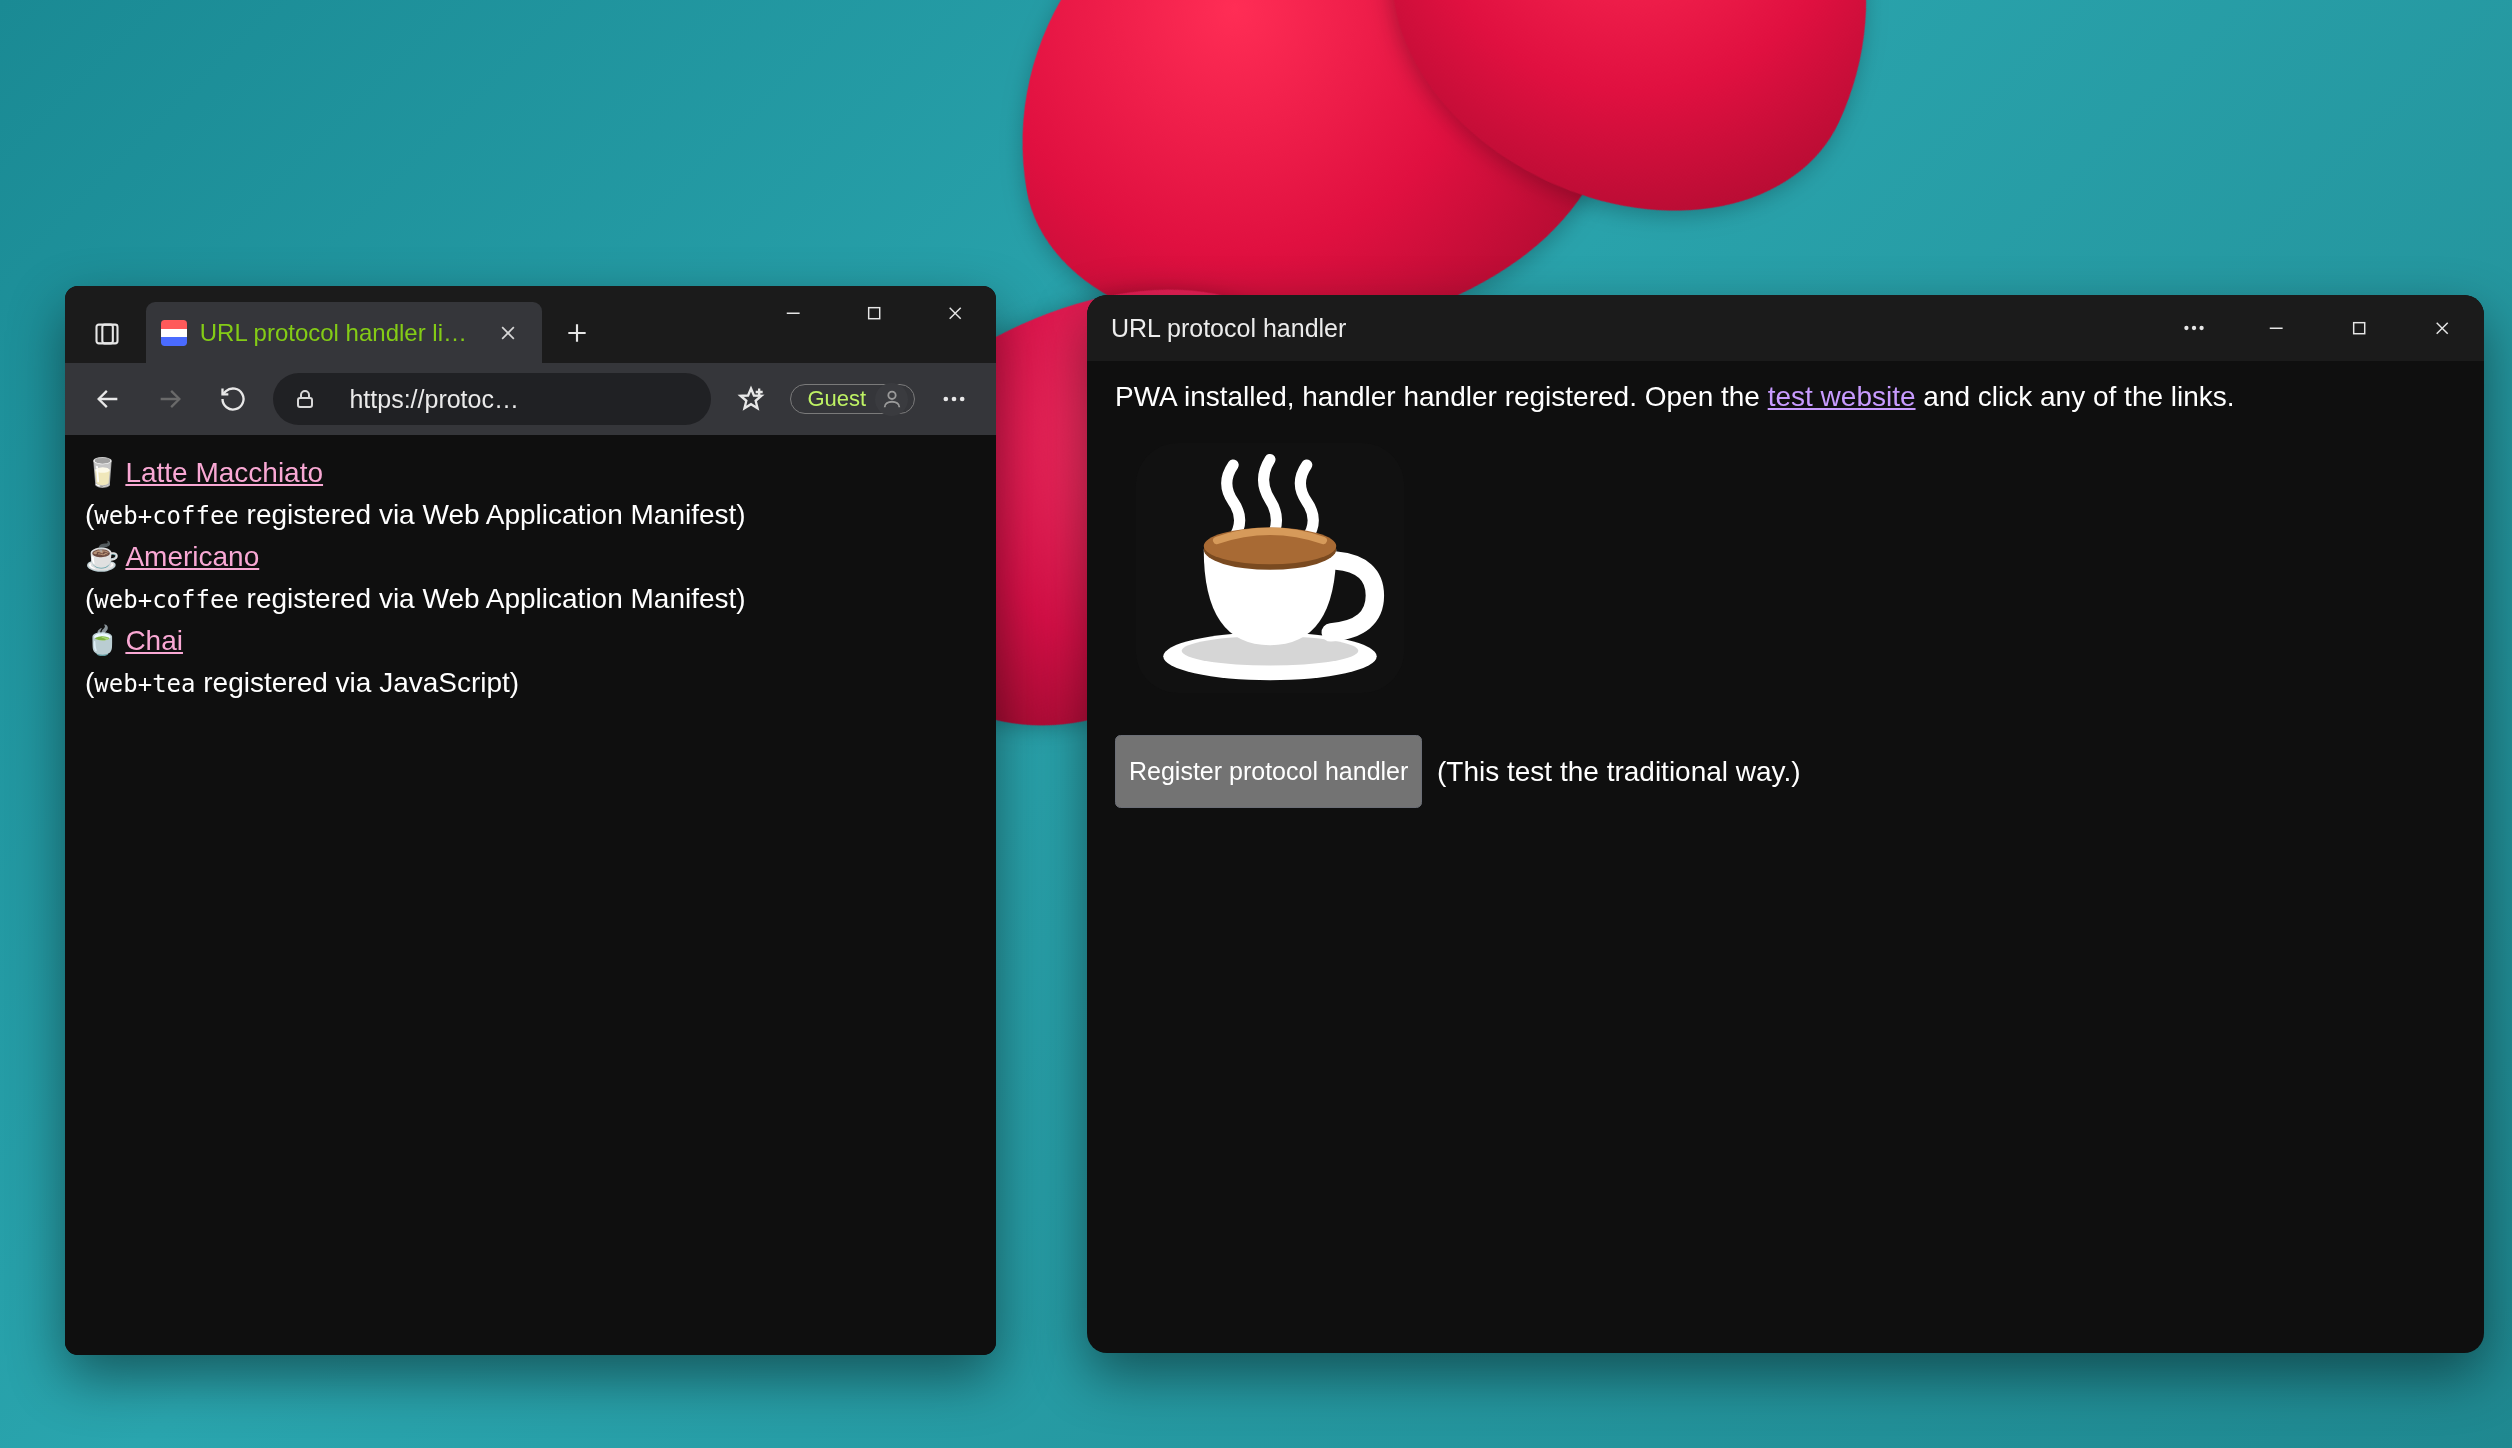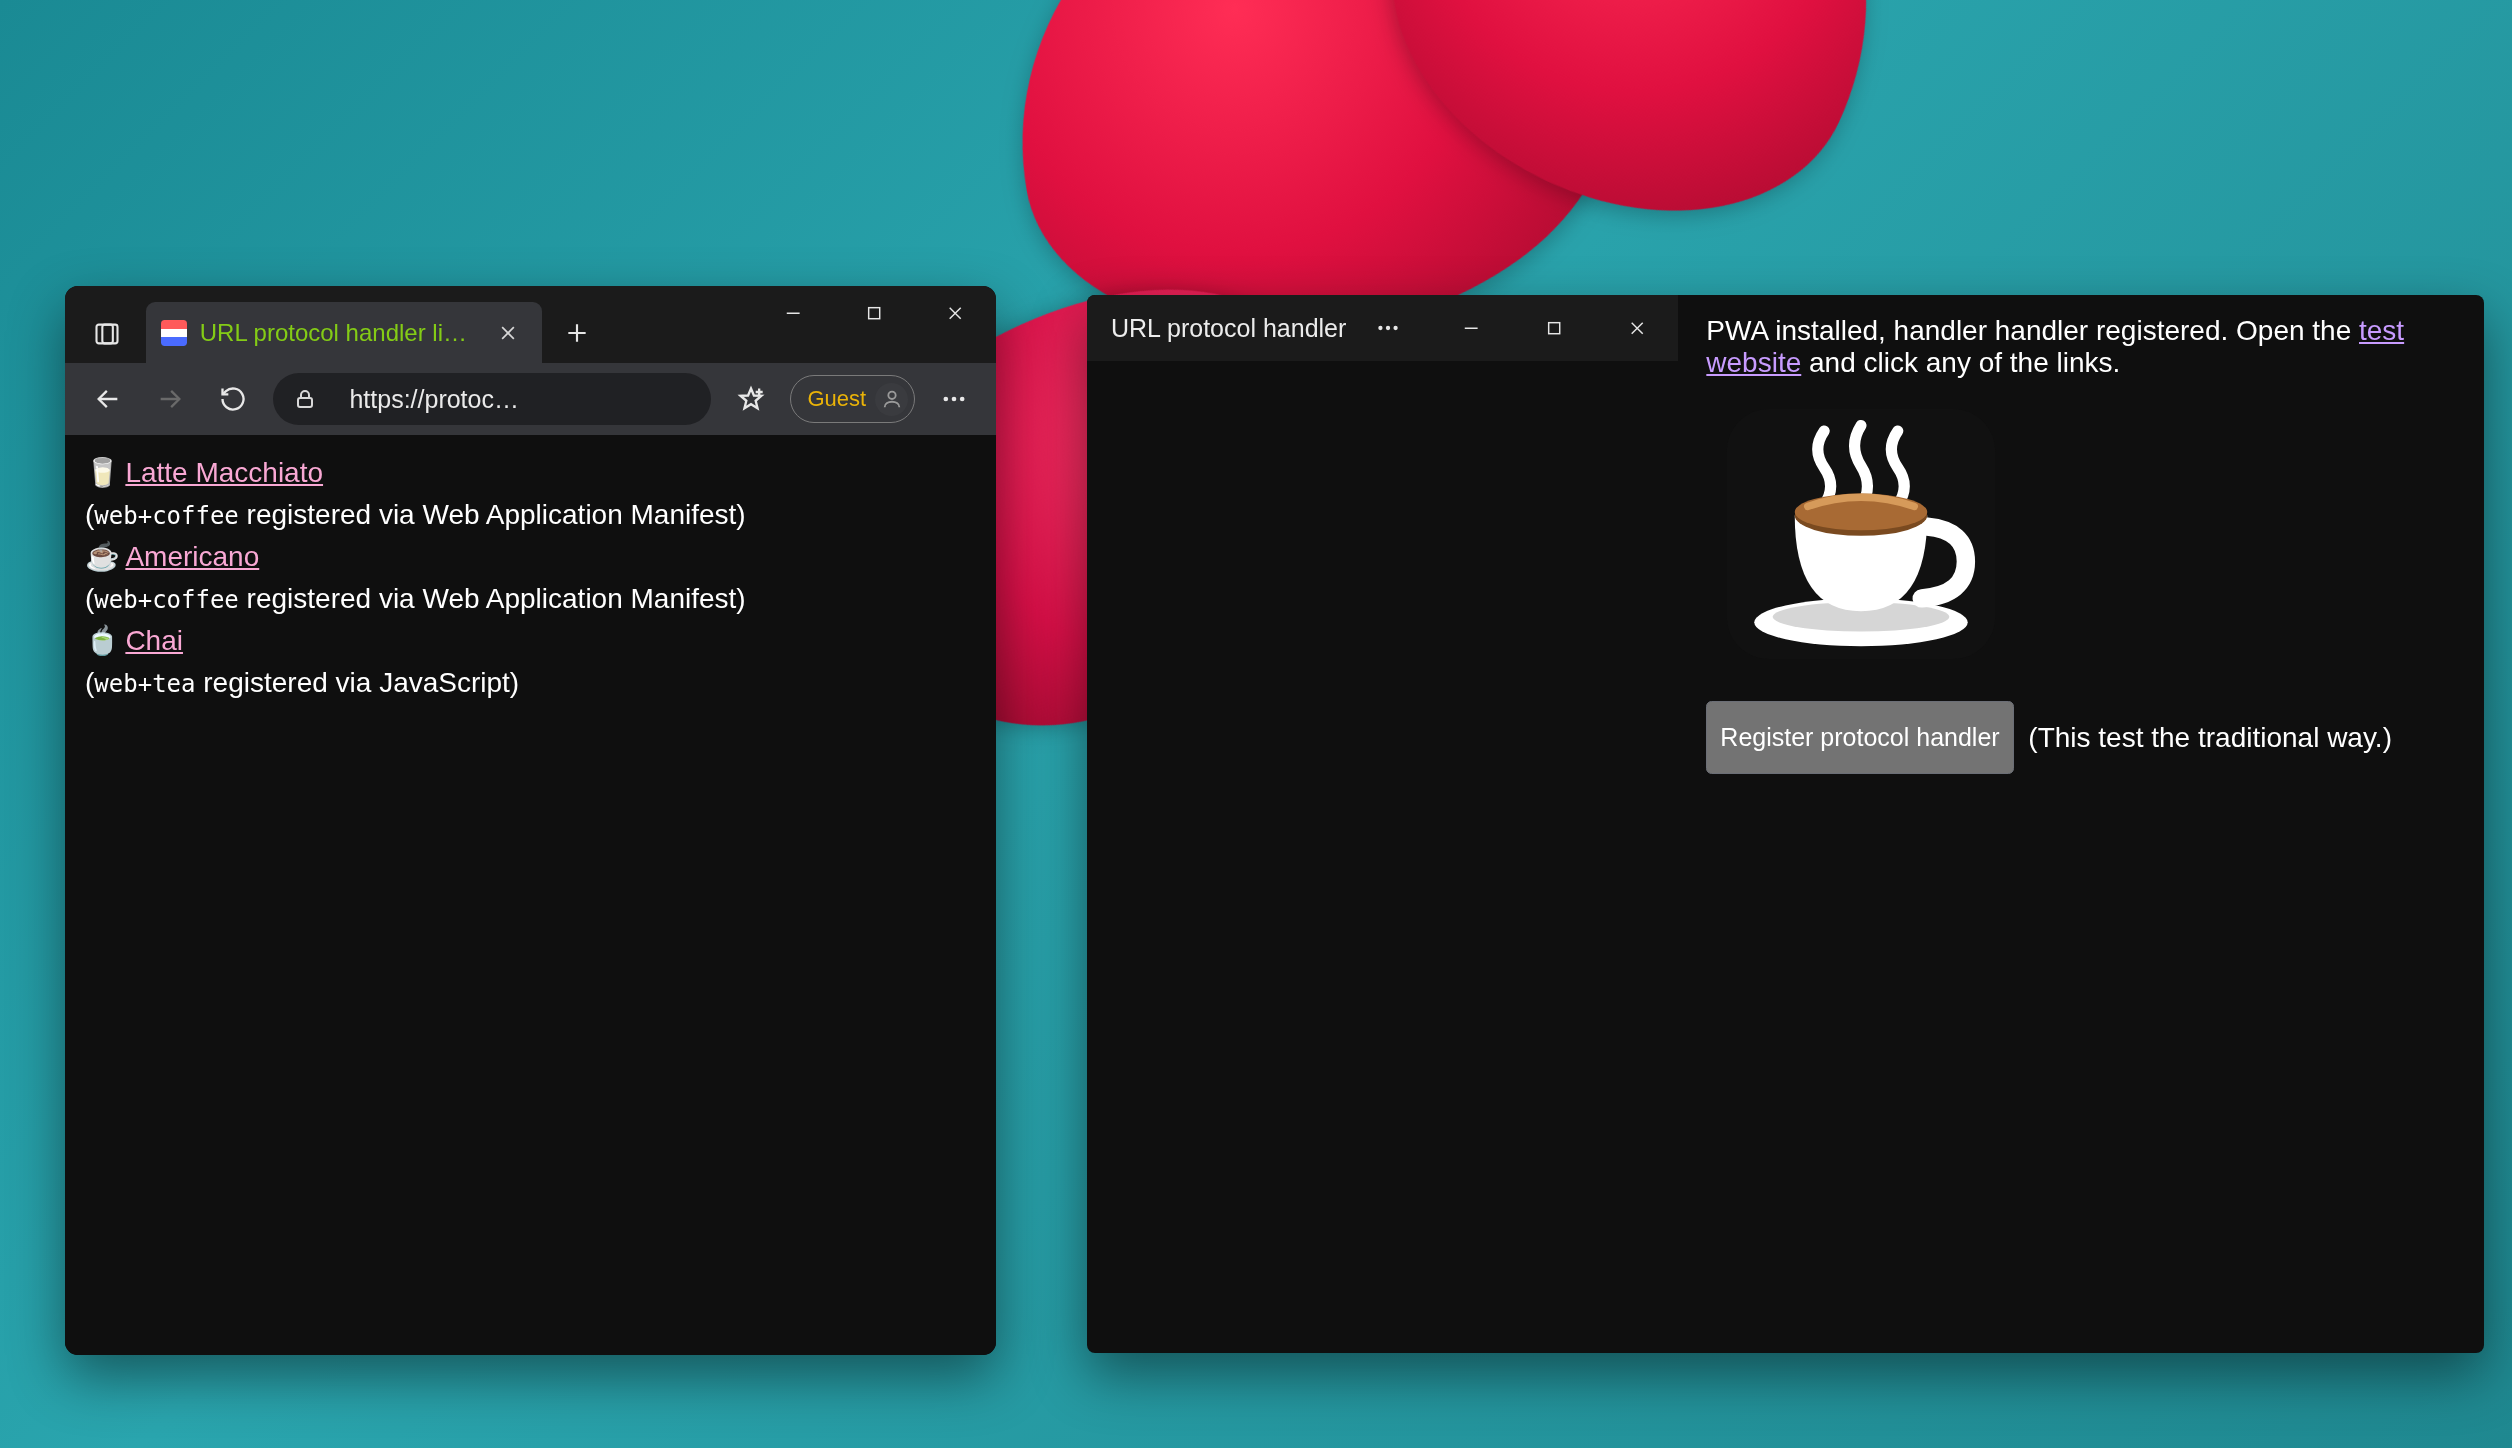--- a/index.html
+++ b/index.html
@@ -88,23 +88,23 @@
   .omnibox {
     flex: 1; height: 52px; border-radius: 26px;
     background: #202124; color: #eaeaea;
     display: flex; align-items: center; gap: 13px;
     padding: 0 20px; font-size: 25px; margin: 0 7.4px;
   }
   .omnibox svg { width: 24px; height: 24px; color: #d8d8d8; }
   .omnibox .url { white-space: nowrap; overflow: hidden; text-overflow: ellipsis; margin-left: 19px; }
 
   .profile-pill {
-    height: 48px; border-radius: 24px; border: 1.8px solid #7a7a7a;
+    height: 30px; border-radius: 24px; border: 1.8px solid #7a7a7a;
     display: flex; align-items: center; gap: 9.2px; padding: 0 5.5px 0 16.6px;
-    color: #eab308; font-size: 22px; cursor: pointer; margin: 0 5.5px;
+    color: #bef264; font-size: 22px; cursor: pointer; margin: 0 5.5px;
   }
   .profile-pill .avatar {
     width: 33px; height: 33px; border-radius: 50%;
     background: #3a3b3f; display: flex; align-items: center; justify-content: center;
   }
   .profile-pill .avatar svg { width: 22px; height: 22px; color: #9a9a9a; }
 
   .page {
     flex: 1; background: #0f0f0f; color: #fff;
     padding: 16.6px 20px; font-size: 28px; line-height: 1.5;
@@ -114,23 +114,23 @@
   .page .mono { font-family: "Consolas", monospace; font-size: 24px; }
   .drink-line { display: flex; align-items: center; gap: 5.5px; }
   .em { font-size: 28px; }
 
   
   .pwa {
     position: absolute;
     left: 1087px; top: 295px;
     width: 1397px; height: 1058px;
     background: #0f0f0f; color: #fff;
-    border-radius: 8px;
+    border-radius: 20px;
     box-shadow: 0 22px 55px rgba(0,0,0,.45);
-    display: flex; flex-direction: row; overflow: hidden;
+    display: flex; flex-direction: column; overflow: hidden;
   }
   .pwa-titlebar {
     height: 66px; background: #1b1b1b;
     display: flex; align-items: center;
     padding-left: 24px;
   }
   .pwa-title { font-size: 25px; flex: 1; color: #ececec; }
   .pwa-controls { display: flex; height: 100%; }
   .pc {
     width: 83px; height: 66px; display: flex; align-items: center; justify-content: center;

